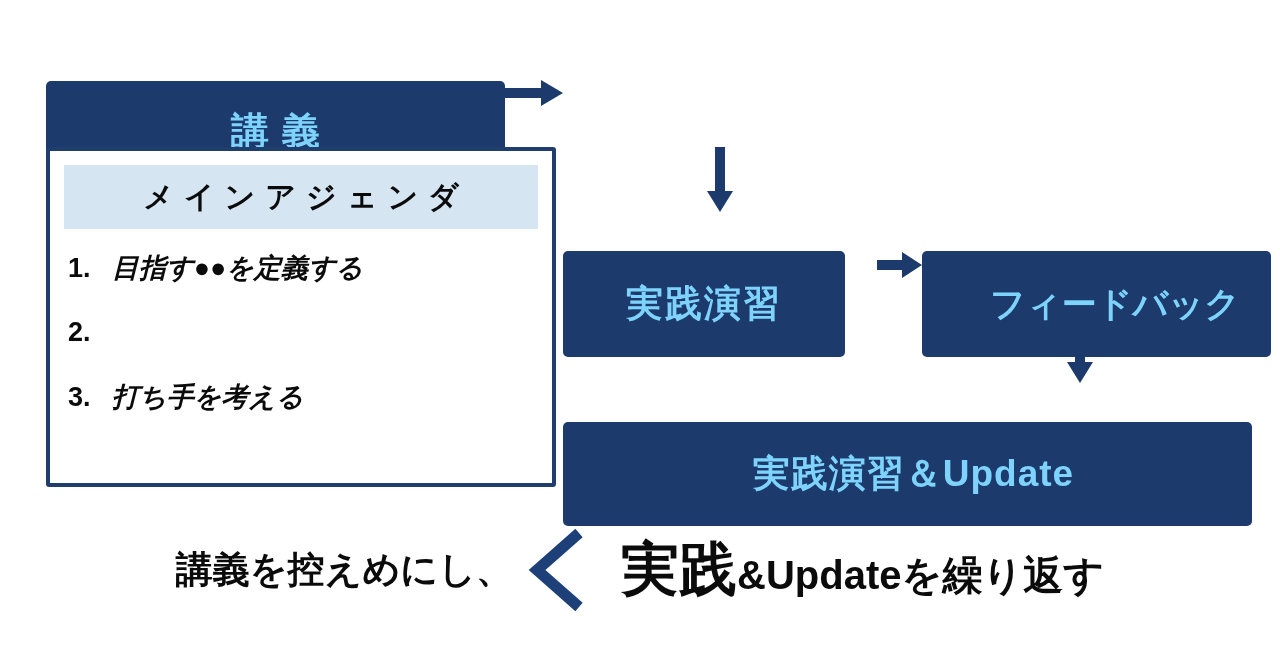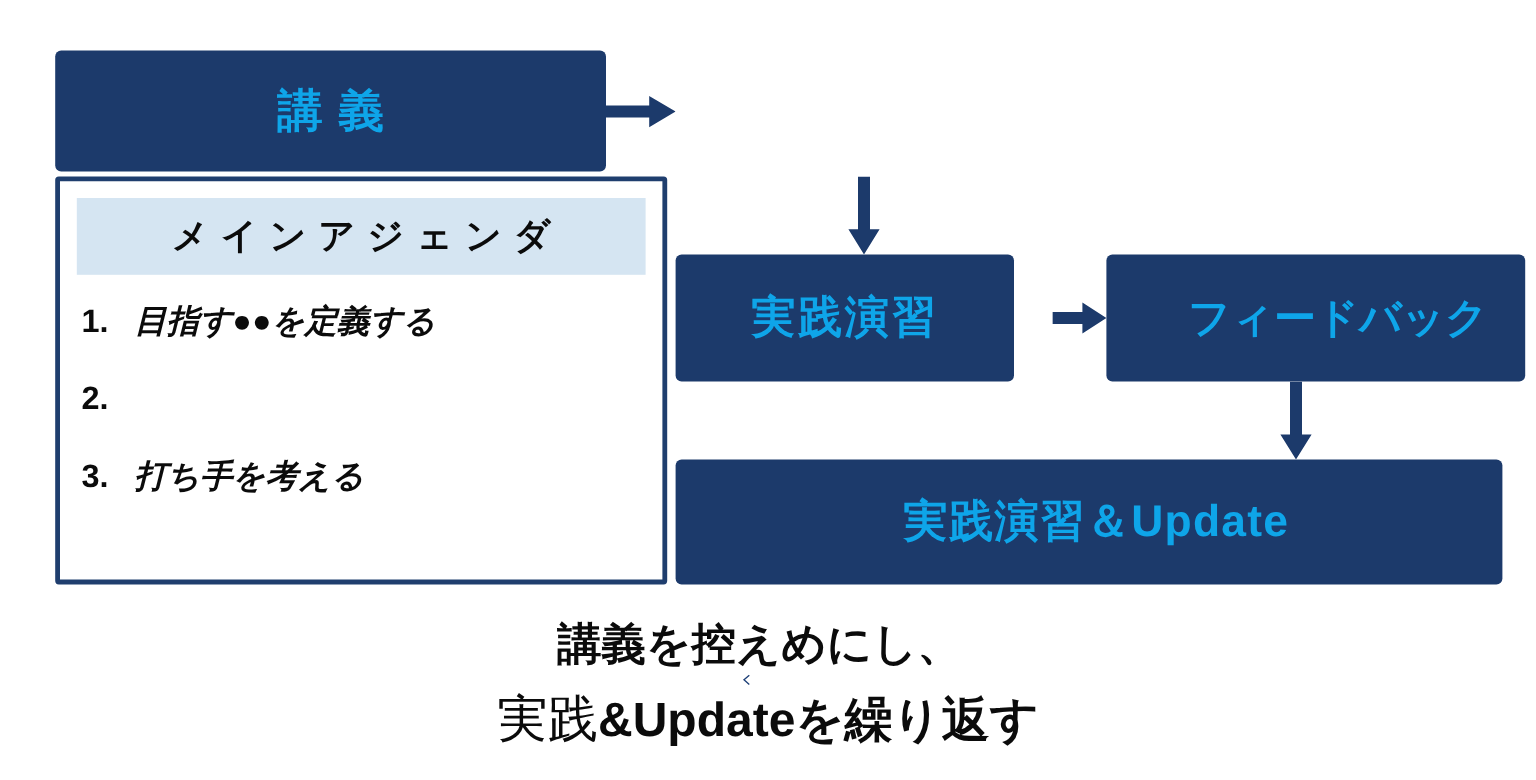--- a/index.html
+++ b/index.html
@@ -5,21 +5,21 @@
   html,body{margin:0;padding:0;background:#ffffff;}
   body{font-family:"Liberation Sans","DejaVu Sans",sans-serif;}
   .canvas{position:relative;width:1280px;height:650px;background:#ffffff;overflow:hidden;}
 
   
   .nbox{
     position:absolute;
     background:#1C3A6B;
     border-radius:5px;
     display:flex;align-items:center;justify-content:center;
-    color:#0ea5e9;font-weight:bold;
+    color:#7dd3fc;font-weight:bold;margin-top:39px;
   }
   .box-lecture{left:46px;top:42px;width:459px;height:101px;font-size:38px;letter-spacing:13px;padding-left:13px;box-sizing:border-box;}
   .box-example{left:563px;top:42px;width:314px;height:105px;font-size:37px;letter-spacing:12px;padding-left:12px;box-sizing:border-box;}
   .box-practice{left:563px;top:212px;width:282px;height:106px;font-size:37px;letter-spacing:2px;}
   .box-feedback{left:922px;top:212px;width:312px;height:106px;font-size:35px;padding-left:37px;}
   .box-update{left:563px;top:383px;width:677px;height:104px;font-size:37px;letter-spacing:1px;padding-left:12px;}
 
   
   .agenda-box{
     position:absolute;left:46px;top:147px;width:510px;height:340px;
@@ -43,26 +43,25 @@
   .ar1{left:505px;top:78px;}
   .ar2{left:705px;top:147px;}
   .ar3{left:877px;top:250px;}
   .ar4{left:1065px;top:318px;}
 
   
   .caption-row{
     position:absolute;left:0;top:512px;width:1280px;height:115px;
     display:flex;align-items:center;justify-content:center;
     color:#0b0b0b;
-    flex-direction:column;
   }
   .cap-left{font-size:37px;font-weight:bold;margin-right:14px;}
   .cap-chevron{margin-right:36px;display:block;}
   .cap-right{white-space:nowrap;}
-  .cap-big{font-size:42px;font-weight:normal;}
+  .cap-big{font-size:58px;font-weight:bold;}
   .cap-mid{font-size:40px;font-weight:bold;}
 </style>
 </head>
 <body>
 
 <div class="canvas">
 
   <div class="nbox box-lecture">
     <span>講義</span>
   </div>

